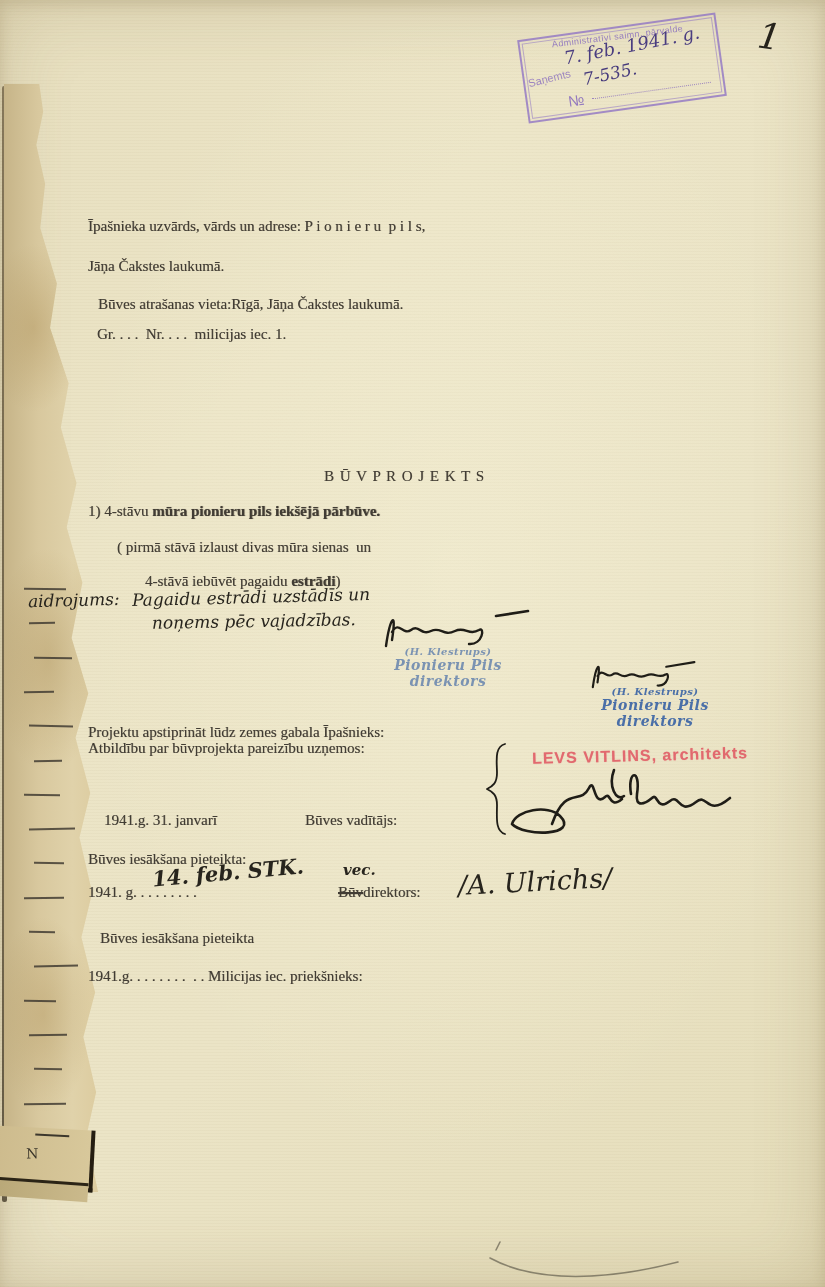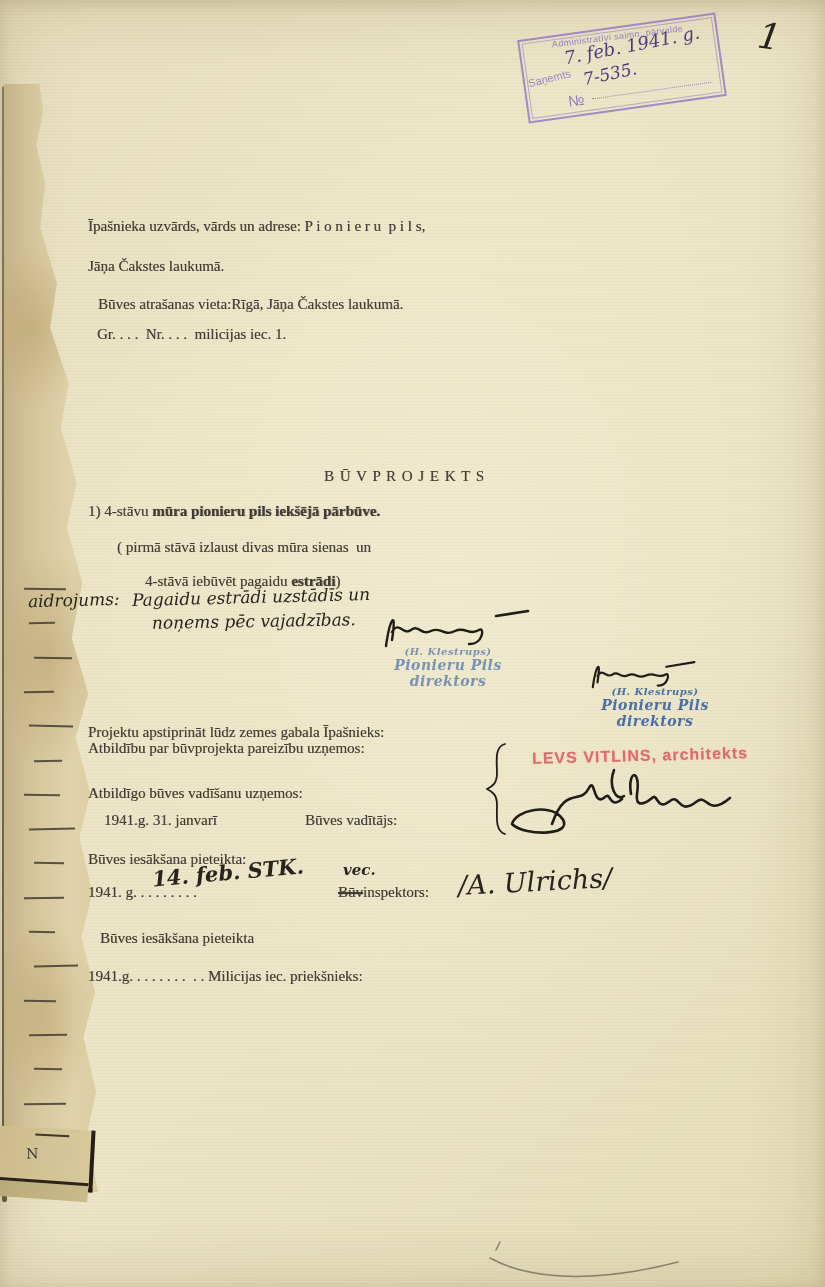--- a/index.html
+++ b/index.html
@@ -161,39 +161,38 @@
   <svg class="sig" style="left:585px;top:652px;" width="125" height="42" viewBox="0 0 160 52">
     <path d="M10,44 C14,16 21,6 16,38 M16,30 C23,18 27,34 35,28 C43,22 45,34 55,29 C65,24 67,35 79,29 C89,24 93,34 103,28 C109,24 107,43 93,42" stroke-width="2.8"></path>
     <path d="M104,18 L140,12" stroke-width="2.8"></path>
   </svg>
   <div class="blue-stamp" style="left:580px;top:686px;width:150px;">
     <div class="bs-name">(H. Klestrups)</div>
     <div class="bs-title">Pionieru Pils direktors</div>
   </div>
 
   <div class="typed" style="left:88px;top:740px;">Atbildību par būvprojekta pareizību uzņemos:</div>
-  <div class="typed" style="left:88px;top:785px;">Atbildīgo būves vadīšanu uzņemos:</div>
   <div class="typed" style="left:104px;top:812px;">1941.g. 31. janvarī</div>
   <div class="typed" style="left:305px;top:812px;">Būves vadītājs:</div>
 
   <svg class="sig" style="left:484px;top:742px;" width="24" height="94" viewBox="0 0 24 94">
     <path d="M21,2 C10,5 13,20 13,31 C13,41 9,44 3,47 C9,50 13,53 13,63 C13,75 11,89 21,92" stroke-width="1.8"></path>
   </svg>
 
   <div id="red-stamp">LEVS VITLINS, architekts</div>
 
   <svg class="sig" style="left:496px;top:760px;" width="265" height="85" viewBox="0 0 265 85">
     <path d="M16,64 C28,77 84,76 64,56 C52,44 20,50 16,64 M56,64 C70,24 84,46 93,28 C99,16 97,48 109,37 C115,31 113,50 126,39 M118,10 C112,26 120,42 128,36 M135,34 C131,10 145,8 141,34 C139,48 149,44 156,38 C162,32 160,52 174,41 C184,33 182,56 200,42 C212,32 210,58 234,38" stroke-width="2.6"></path>
   </svg>
 
   <div class="typed" style="left:88px;top:851px;">Būves iesākšana pieteikta:</div>
   <div class="typed" style="left:88px;top:884px;">1941. g. . . . . . . . .</div>
   <div class="hand" style="left:152px;top:860px;font-size:21px;transform:rotate(-5deg);font-weight:bold;">14. feb. STK.</div>
   <div class="hand" style="left:343px;top:861px;font-size:15px;font-weight:bold;">vec.</div>
-  <div class="typed" style="left:338px;top:884px;"><span class="struck">Būv</span><span>inspektors:</span></div>
+  <div class="typed" style="left:338px;top:884px;"><span class="struck">Būv</span><span>direktors:</span></div>
   <div class="hand" style="left:458px;top:866px;font-size:27px;transform:rotate(-3deg);">/A. Ulrichs/</div>
   <div class="typed" style="left:100px;top:930px;">Būves iesākšana pieteikta</div>
   <div class="typed" style="left:88px;top:968px;">1941.g. . . . . . . .  . . Milicijas iec. priekšnieks:</div>
 
   <svg class="sig" style="left:478px;top:1236px;opacity:.45;" width="210" height="50" viewBox="0 0 210 50">
     <path d="M18,14 L22,6 M12,22 C60,48 130,44 200,26" stroke-width="1.6"></path>
   </svg>
 
 </div>
 

